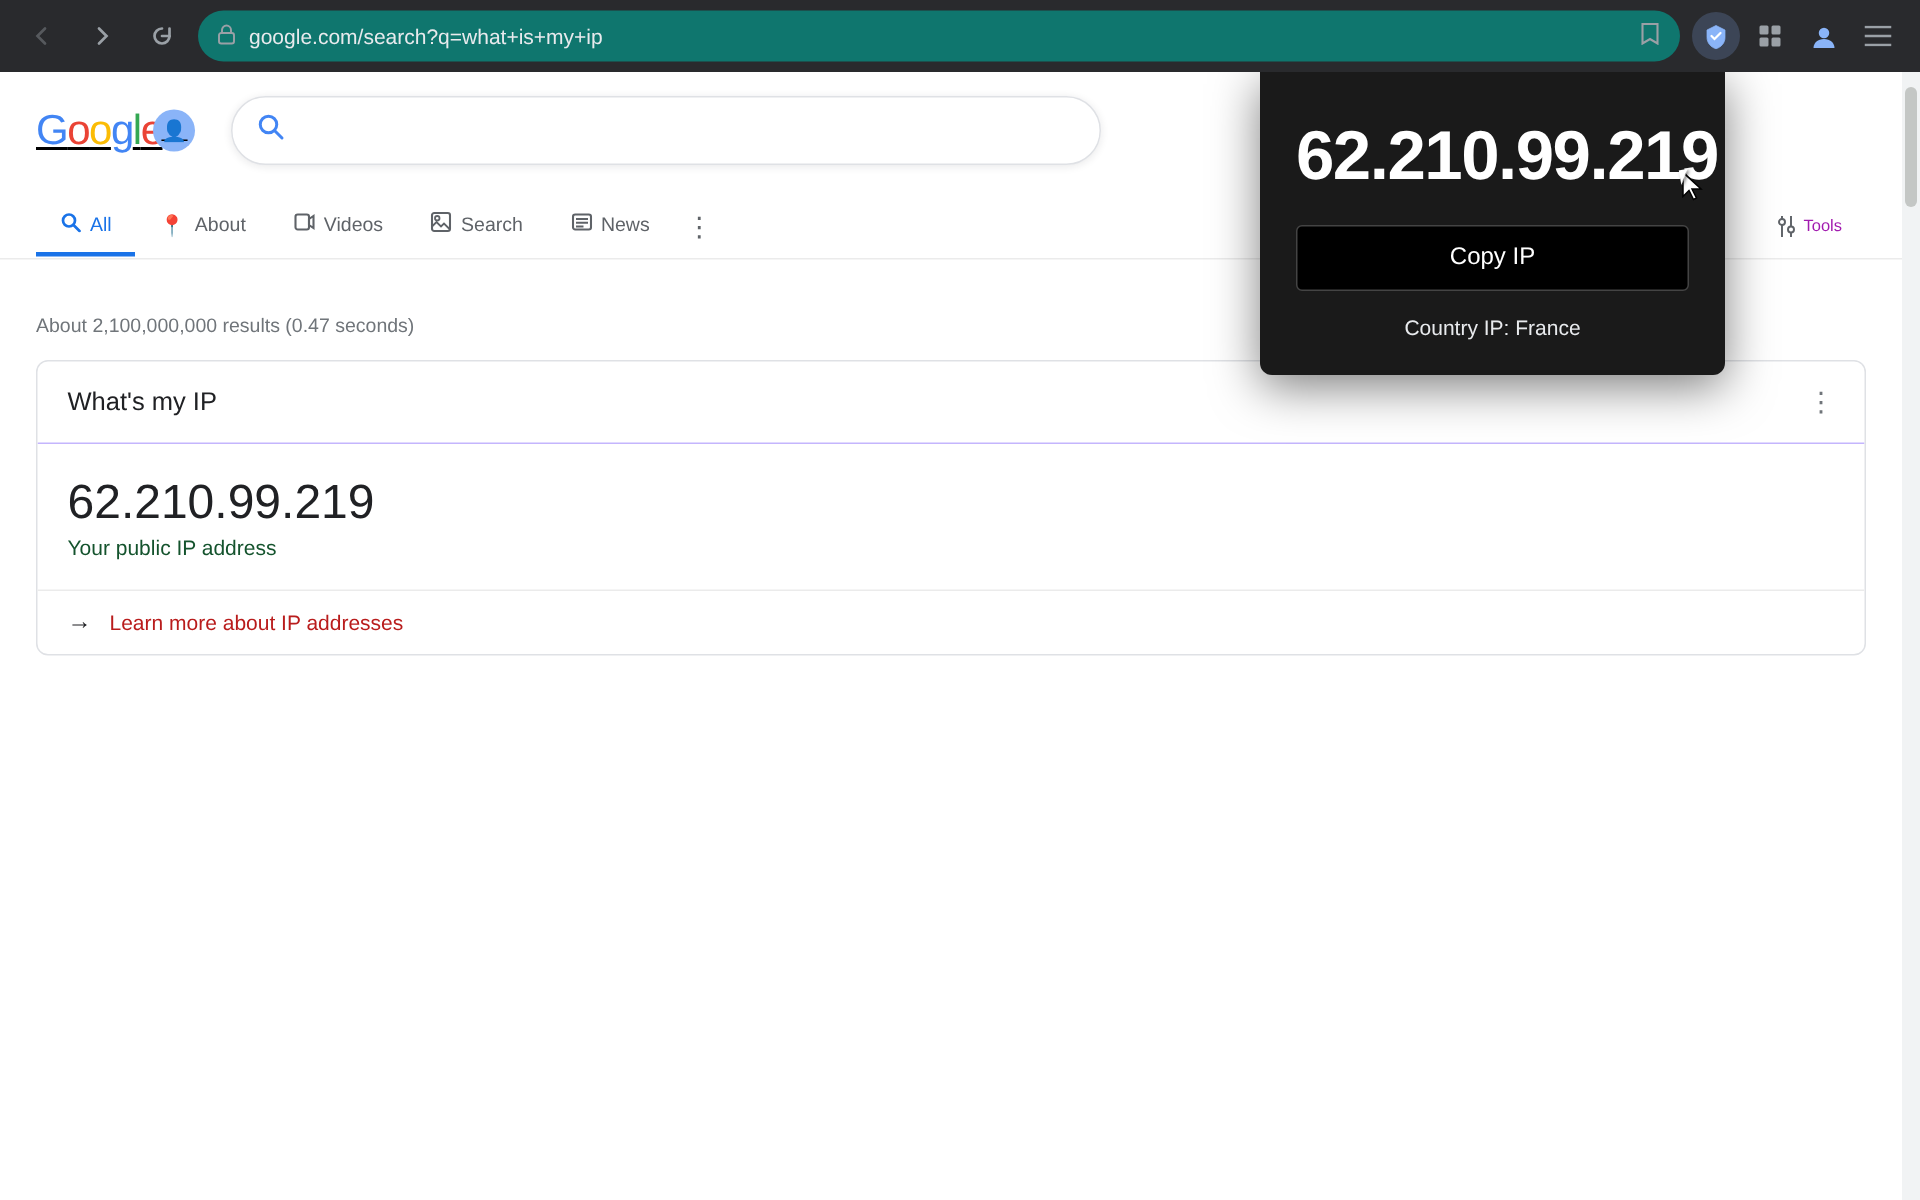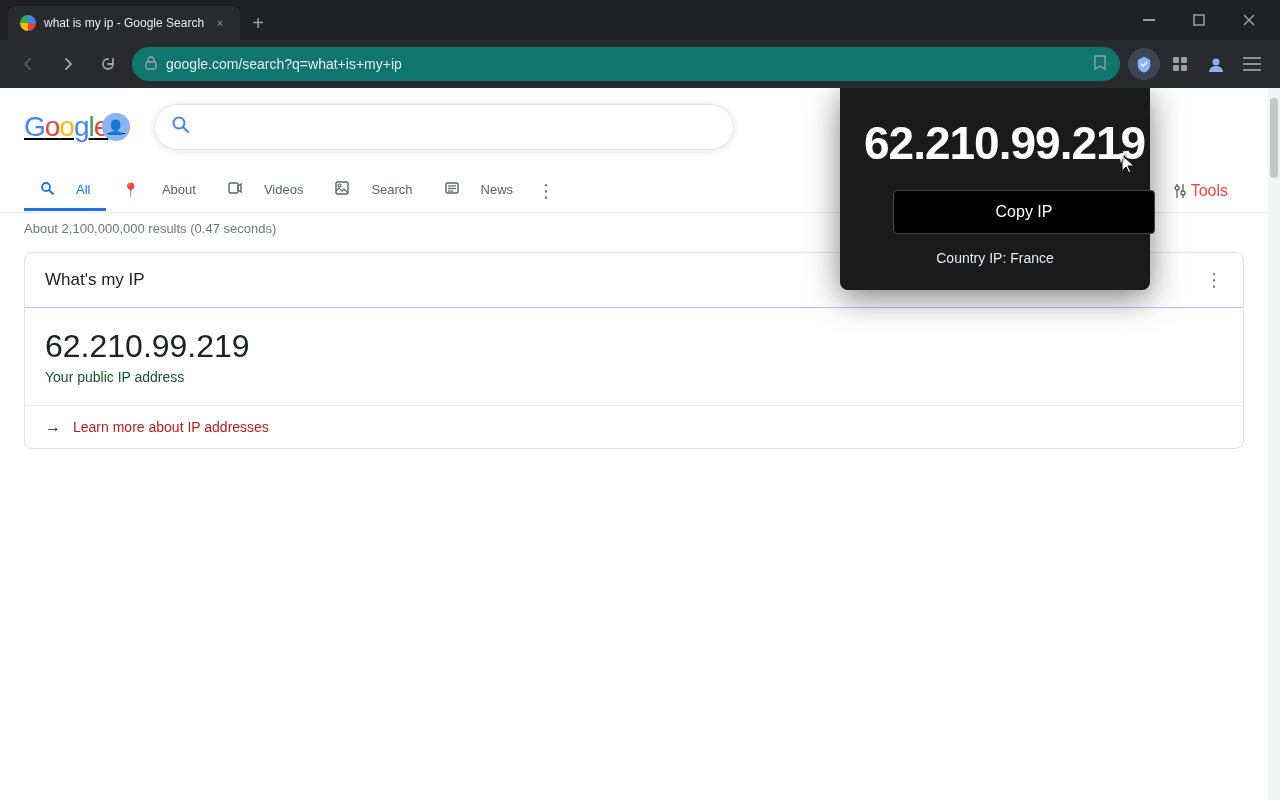--- a/index.html
+++ b/index.html
@@ -48,82 +48,56 @@
     .logo-l { color: #34a853; }
     .logo-e { color: #ea4335; }
     .logo-avatar { width: 28px; height: 28px; border-radius: 50%; background: #8ab4f8; overflow: hidden; display: inline-flex; align-items: center; justify-content: center; margin-left: -6px; font-size: 14px; }
 
     .search-bar-page { flex: 1; max-width: 580px; height: 46px; border: 1px solid #dfe1e5; border-radius: 24px; display: flex; align-items: center; padding: 0 16px; gap: 8px; box-shadow: 0 1px 6px rgba(32,33,36,0.1); }
     .search-bar-page input { border: none; outline: none; font-size: 16px; color: #202124; flex: 1; background: transparent; }
     .search-icon-page { color: #4285f4; font-size: 18px; cursor: pointer; }
 
     
     .search-tabs { display: flex; align-items: center; border-bottom: 1px solid #ebebeb; padding: 0 24px; gap: 0; margin-top: 4px; }
-    .search-tab { display: flex; align-items: center; gap: 22px; padding: 10px 16px; font-size: 13px; color: #5f6368; cursor: pointer; border-bottom: 3px solid transparent; text-decoration: none; justify-content: space-between; }
+    .search-tab { display: flex; align-items: center; gap: 6px; padding: 10px 16px; font-size: 13px; color: #5f6368; cursor: pointer; border-bottom: 3px solid transparent; text-decoration: none; justify-content: space-between; }
     .search-tab.active { color: #1a73e8; border-bottom-color: #1a73e8; }
     .search-tab-icon { font-size: 14px; }
     .more-tabs { color: #5f6368; font-size: 18px; cursor: pointer; padding: 10px 8px; }
-    .tools-tab { color: #ef4444; font-size: 16px; cursor: pointer; padding: 10px 16px; margin-left: 8px; text-align: center; }
-
-    
-    .results-info { padding: 8px 24px 16px; font-size: 13px; color: #70757a; }
+    .tools-tab { color: #a21caf; font-size: 11px; cursor: pointer; padding: 10px 16px; margin-left: 8px; text-align: center; }
+
+    
+    .results-info { padding: 8px 24px 16px; font-size: 13px; color: #70757a; margin-top: 28px; }
 
     
     .result-card { margin: 0 24px 16px; border: 1px solid #dfe1e5; border-radius: 8px; overflow: hidden; }
     .result-card-header { padding: 16px 20px; border-bottom: 1px solid #c4b5fd; display: flex; align-items: center; justify-content: space-between; }
     .result-card-title { font-size: 17px; font-weight: 500; color: #202124; }
     .result-card-more { color: #70757a; font-size: 18px; cursor: pointer; }
     .result-card-body { padding: 20px; }
     .ip-address-result { font-size: 32px; font-weight: 400; color: #202124; margin-bottom: 4px; }
     .ip-label { font-size: 14px; color: #14532d; }
     .result-card-footer { padding: 12px 20px; border-top: 1px solid #ebebeb; display: flex; align-items: center; gap: 12px; cursor: pointer; }
     .arrow-icon { color: #202124; font-size: 16px; }
     .learn-more-text { font-size: 14px; color: #b91c1c; }
 
     
     .extension-popup { position: absolute; top: 0; right: 130px; width: 310px; background: #1a1a1a; border-radius: 0 0 8px 8px; box-shadow: 0 8px 32px rgba(0,0,0,0.5); z-index: 100; padding: 28px 24px 24px; }
     .popup-ip { font-size: 46px; font-weight: 700; color: white; text-align: center; margin-bottom: 20px; letter-spacing: -1px; }
-    .popup-copy-btn { width: 100%; height: 44px; background: #000; border: 1px solid #444; border-radius: 4px; color: white; font-size: 16px; font-weight: 500; cursor: pointer; display: flex; align-items: center; justify-content: center; margin-bottom: 16px; margin-left: 29px; }
+    .popup-copy-btn { width: 100%; height: 44px; background: #000; border: 1px solid #444; border-radius: 4px; color: white; font-size: 16px; font-weight: 500; cursor: pointer; display: flex; align-items: center; justify-content: center; margin-bottom: 16px; }
     .popup-country { text-align: center; font-size: 14px; color: #e8eaed; font-weight: 500; }
 
     
     .cursor { position: absolute; top: 65px; left: 1120px; width: 20px; height: 20px; z-index: 999; pointer-events: none; }
     .cursor::before { content: ''; position: absolute; top: 0; left: 0; width: 0; height: 0; border-left: 6px solid white; border-right: 0px solid transparent; border-bottom: 10px solid transparent; border-top: 0; transform: rotate(-10deg); filter: drop-shadow(1px 1px 1px rgba(0,0,0,0.5)); }
   </style>
 </head>
 <body>
 
 <div class="browser-frame">
 
-  <div class="tab-bar">
-    <div class="tab active">
-      <div class="tab-favicon"></div>
-      <span class="tab-title">what is my ip - Google Search</span>
-      <span class="tab-close">×</span>
-    </div>
-    <div class="tab-new">+</div>
-    <div class="window-controls">
-      <div class="win-btn">
-        <svg width="12" height="2" viewBox="0 0 12 2">
-            <rect width="12" height="2" fill="#9aa0a6"></rect>
-          </svg>
-      </div>
-      <div class="win-btn">
-        <svg width="12" height="12" viewBox="0 0 12 12">
-            <rect x="1" y="1" width="10" height="10" fill="none" stroke="#9aa0a6" stroke-width="1.5"></rect>
-          </svg>
-      </div>
-      <div class="win-btn close">
-        <svg width="12" height="12" viewBox="0 0 12 12">
-            <line x1="1" y1="1" x2="11" y2="11" stroke="#9aa0a6" stroke-width="1.5"></line>
-            <line x1="11" y1="1" x2="1" y2="11" stroke="#9aa0a6" stroke-width="1.5"></line>
-          </svg>
-      </div>
-    </div>
-  </div>
 
   <div class="toolbar">
     <div class="nav-btn disabled">
       <svg width="16" height="16" viewBox="0 0 16 16">
           <path d="M10 3L5 8l5 5" fill="none" stroke="#9aa0a6" stroke-width="1.8" stroke-linecap="round"></path>
         </svg>
     </div>
     <div class="nav-btn">
       <svg width="16" height="16" viewBox="0 0 16 16">
           <path d="M6 3l5 5-5 5" fill="none" stroke="#9aa0a6" stroke-width="1.8" stroke-linecap="round"></path>

